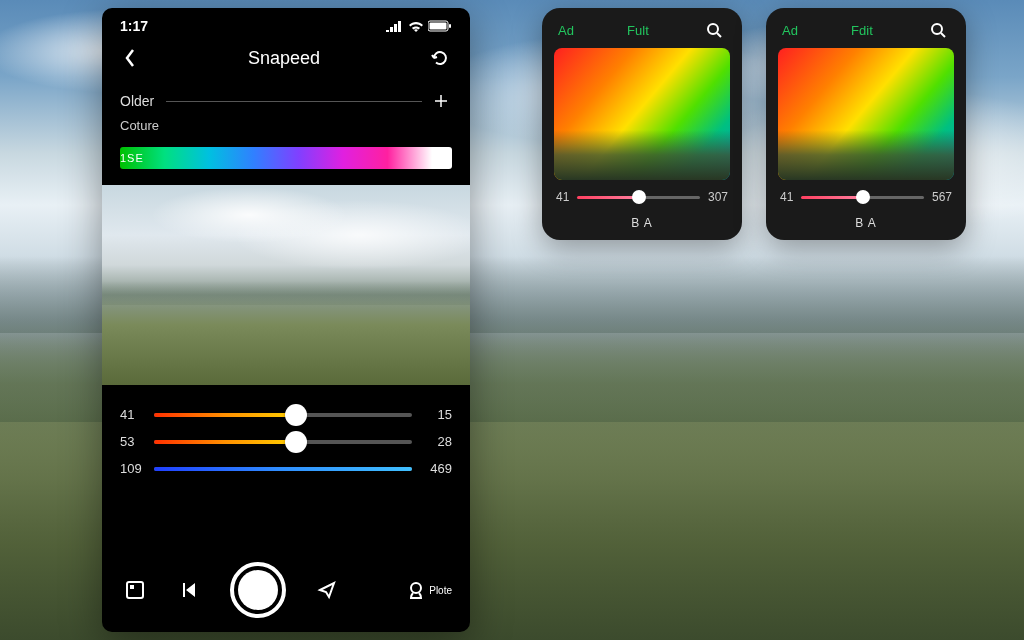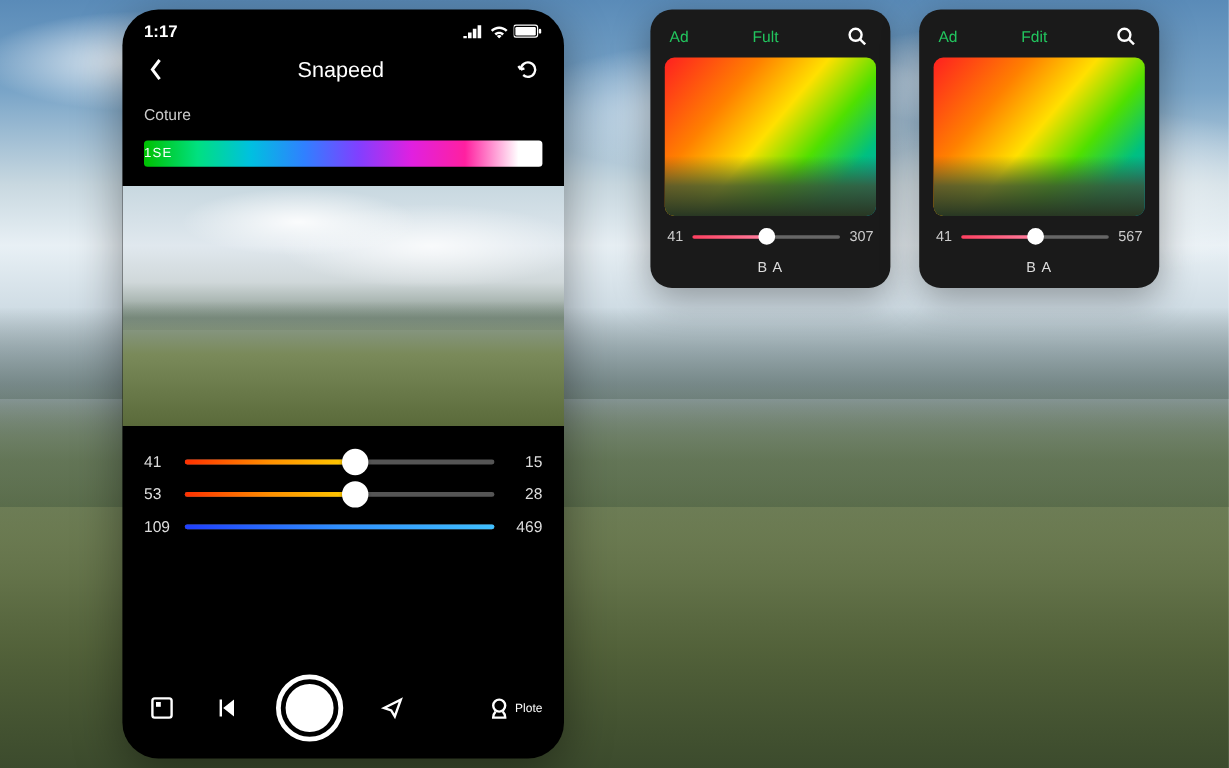--- a/index.html
+++ b/index.html
@@ -30,21 +30,21 @@
         linear-gradient(to bottom, transparent 40%, rgba(110,130,130,.35) 46%, rgba(90,110,100,.5) 52%, transparent 52%),
         linear-gradient(to bottom, transparent 52%, rgba(100,120,90,.55) 58%, rgba(80,100,70,.65) 66%, transparent 66%),
         linear-gradient(to bottom, transparent 62%, rgba(100,115,75,.8) 72%, rgba(80,95,55,.9) 85%, rgba(60,75,45,1) 100%);
     }
 
     
     .phone {
       position: absolute;
       top: 8px; left: 102px;
       width: 368px; height: 624px;
-      border-radius: 30px;
+      border-radius: 10px;
       background: #000;
       overflow: hidden;
       box-shadow: 0 10px 40px rgba(0,0,0,0.4);
       color: #fff;
     }
     .statusbar { display:flex; justify-content:space-between; align-items:center; padding: 10px 18px 4px; font-size:14px; font-weight:600; }
     .status-icons { display:flex; gap:4px; align-items:center; }
     .status-icons svg { display:block; }
 
     .header { display:flex; justify-content:space-between; align-items:center; padding: 6px 16px 10px; font-size:18px; }
@@ -136,20 +136,29 @@
     </button>
     <span class="title">Snapeed</span>
     <button class="icon-btn">
       <svg width="20" height="20" viewBox="0 0 20 20">
           <path fill="none" stroke="#fff" stroke-width="2" d="M4 10a6 6 0 1 1 2 4.5M4 10l-2-3M4 10l3-1"></path>
         </svg>
     </button>
   </div>
 
   <div class="section">
+    <div class="row-line">
+      <span>Older</span>
+      <div class="thin-line"></div>
+      <button class="icon-btn" style="margin-left:8px;">
+        <svg width="14" height="14" viewBox="0 0 14 14">
+            <path stroke="#fff" stroke-width="1.5" d="M7 1v12M1 7h12"></path>
+          </svg>
+      </button>
+    </div>
     <div class="sub-label">Coture</div>
     <div class="hue-bar">
       <span>1SE</span>
     </div>
   </div>
 
   <div class="photo-preview"></div>
 
   <div class="sliders-block">
     <div class="slider-row">

